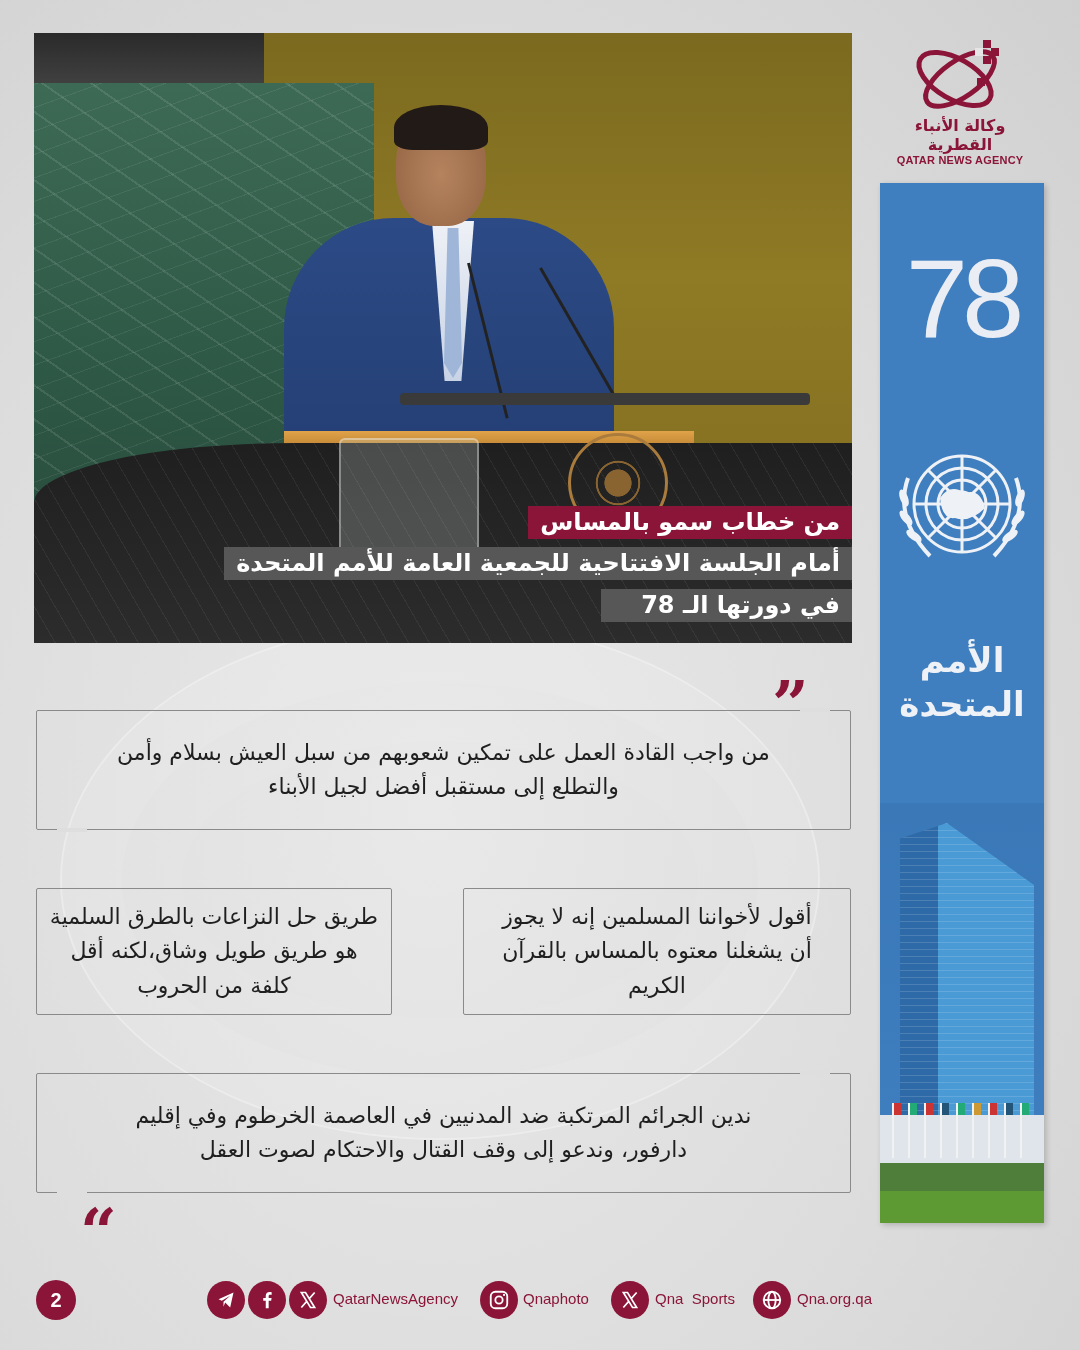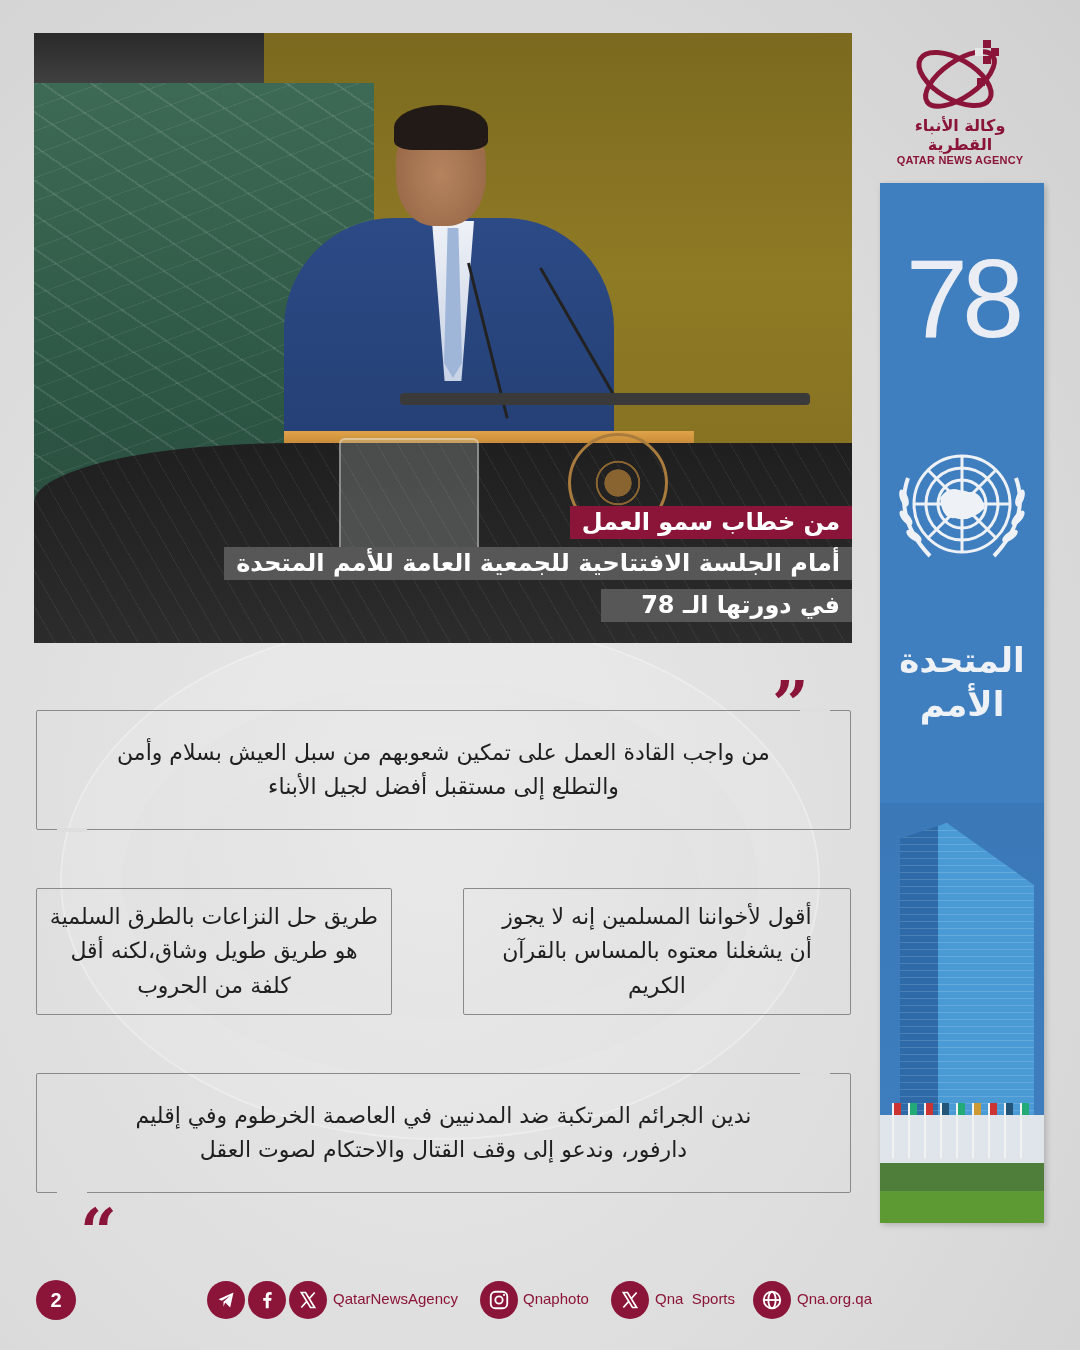--- a/index.html
+++ b/index.html
@@ -174,21 +174,21 @@
   <div class="speaker-hair"></div>
   <div class="mic" style="left:433px;top:230px;height:160px;transform:rotate(-14deg);"></div>
   <div class="mic" style="left:505px;top:235px;height:150px;transform:rotate(-30deg);"></div>
   <div class="lectern-bar"></div>
   <div class="lectern-wood"></div>
   <div class="podium"></div>
   <div class="glass"></div>
   <div class="emblem"></div>
 </div>
 
-<div class="caption c1">من خطاب سمو العمل</div>
+<div class="caption c1">من خطاب سمو بالمساس</div>
 <div class="caption c2">أمام الجلسة الافتتاحية للجمعية العامة للأمم المتحدة</div>
 <div class="caption c3">في دورتها الـ 78</div>
 
 <div class="logo">
   <svg width="110" height="80" viewBox="0 0 110 80">
     <ellipse cx="50" cy="45" rx="40" ry="20" transform="rotate(30 50 45)" fill="none" stroke="#8b1538" stroke-width="5"></ellipse>
     <ellipse cx="55" cy="45" rx="40" ry="18" transform="rotate(-35 55 45)" fill="none" stroke="#8b1538" stroke-width="5"></ellipse>
     <rect x="78" y="6" width="8" height="8" fill="#8b1538"></rect>
     <rect x="86" y="14" width="8" height="8" fill="#8b1538"></rect>
     <rect x="78" y="22" width="8" height="8" fill="#8b1538"></rect>
@@ -220,22 +220,22 @@
     <g fill="#eef2f7">
       <ellipse cx="14" cy="50" rx="4" ry="9" transform="rotate(-20 14 50)"></ellipse>
       <ellipse cx="16" cy="70" rx="4" ry="9" transform="rotate(-40 16 70)"></ellipse>
       <ellipse cx="24" cy="88" rx="4" ry="9" transform="rotate(-55 24 88)"></ellipse>
       <ellipse cx="130" cy="50" rx="4" ry="9" transform="rotate(20 130 50)"></ellipse>
       <ellipse cx="128" cy="70" rx="4" ry="9" transform="rotate(40 128 70)"></ellipse>
       <ellipse cx="120" cy="88" rx="4" ry="9" transform="rotate(55 120 88)"></ellipse>
     </g>
   </svg>
   <div class="un-name">
+    <div>الأمم</div>
     <div>المتحدة</div>
-    <div>الأمم</div>
   </div>
   <div class="building">
     <div class="bld-tower"></div>
     <div class="bld-base"></div>
     <div class="flag" style="left:12px;--c:#c33;"></div>
     <div class="flag" style="left:28px;--c:#2a7;"></div>
     <div class="flag" style="left:44px;--c:#c33;"></div>
     <div class="flag" style="left:60px;--c:#257;"></div>
     <div class="flag" style="left:76px;--c:#2a7;"></div>
     <div class="flag" style="left:92px;--c:#c93;"></div>

